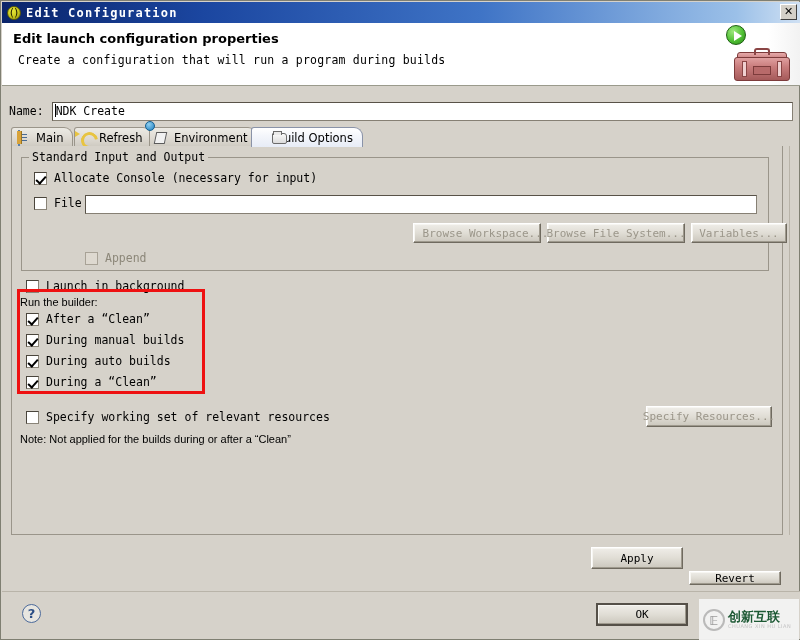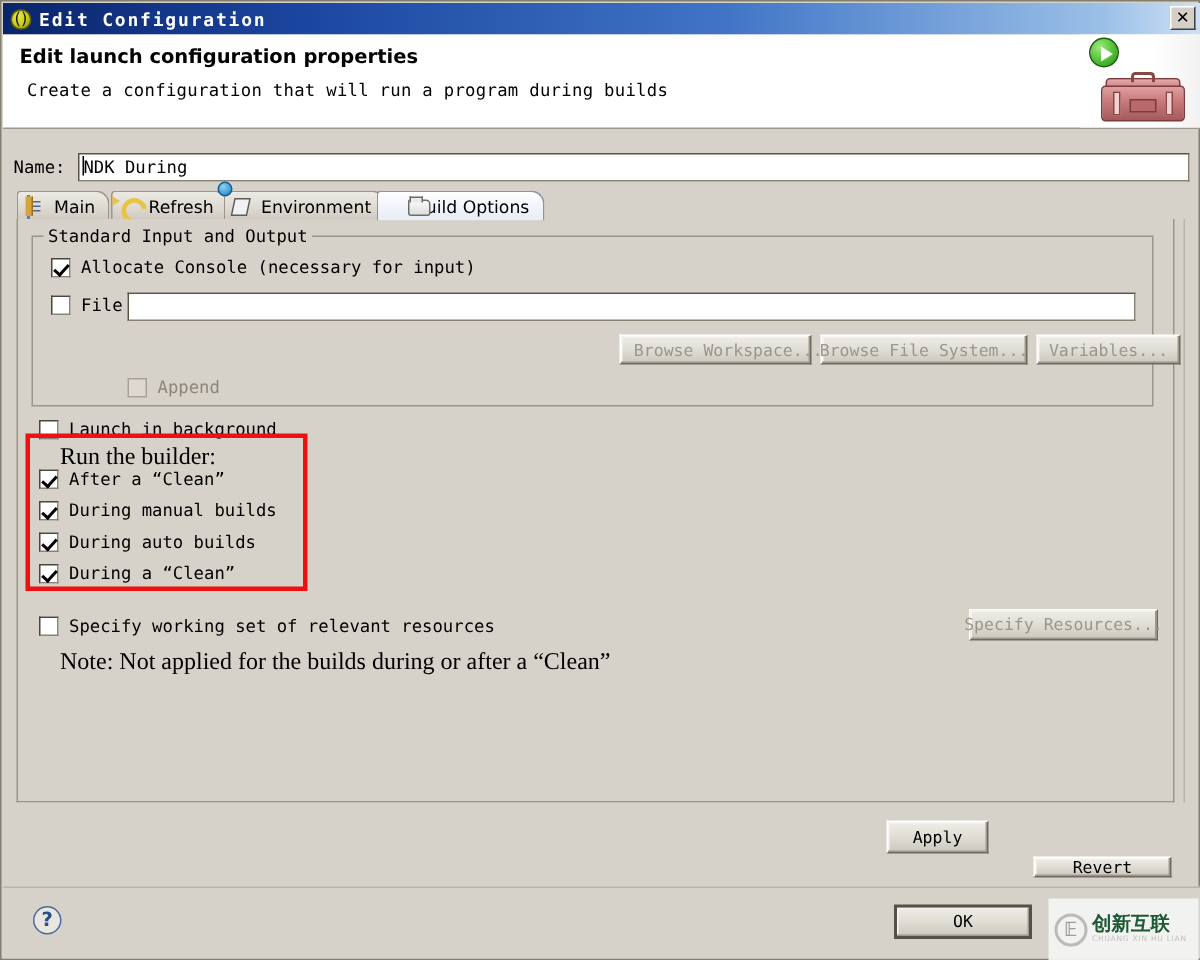--- a/index.html
+++ b/index.html
@@ -296,22 +296,22 @@
     text-align: center; white-space: nowrap;
     cursor: pointer;
     display: flex; align-items: center; justify-content: center;
     box-shadow: inset -1px -1px 0 #9e998d, inset 1px 1px 0 #f7f6f2;
   }
   .btn.disabled { color: #9b968a; cursor: default; }
   .btn.strong { border: 2px solid #555048; box-shadow: inset -1px -1px 0 #9e998d, inset 1px 1px 0 #f7f6f2; }
 
   .plaintext {
     position: absolute;
-    font-family: Liberation Serif, serif;
-    font-size: 16px; color: #000; white-space: nowrap; padding-left: 20px;
+    font-family: Liberation Sans, sans-serif;
+    font-size: 11px; color: #000; white-space: nowrap;
   }
 
   
   .redbox {
     position: absolute;
     border: 3px solid #ee1111;
     pointer-events: none;
   }
 
   
@@ -391,21 +391,21 @@
         <div class="clipL"></div>
         <div class="clipR"></div>
         <div class="latch"></div>
       </div>
       <div class="playbadge"></div>
     </div>
   </div>
 
   <div class="name-row">
     <span class="name-label">Name:</span>
-    <div class="name-input"><span class="caret"></span><span>NDK During</span></div>
+    <div class="name-input"><span class="caret"></span><span>NDK Create</span></div>
   </div>
 
   <div class="tabstrip">
     <div class="tab" style="left:0px;">
       <span class="tab-ico"><span class="ico-doc"></span></span>
       <span>Main</span>
     </div>
     <div class="tab" style="left:63px;">
       <span class="tab-ico"><span class="ico-refresh"></span></span>
       <span>Refresh</span>
@@ -477,21 +477,21 @@
       <span>Specify working set of relevant resources</span>
     </div>
     <div class="btn disabled" style="left:634px; top:260px; width:126px; height:21px;">Specify Resources...</div>
 
     <div class="plaintext" style="left:8px; top:287px;">Note: Not applied for the builds during or after a “Clean”</div>
   </div>
 
   <div class="edge-right"></div>
 
   <div class="btnbar">
-    <div class="btn" style="left:580px; top:12px; width:68px; height:22px;">Apply</div>
+    <div class="btn" style="left:580px; top:12px; width:92px; height:22px;">Apply</div>
     <div class="btn" style="left:678px; top:12px; width:92px; height:14px;margin-top:24px;">Revert</div>
   </div>
 
   <div class="footer">
     <div class="help-icon">?</div>
     <div class="btn strong" style="left:594px; top:11px; width:92px; height:23px;">OK</div>
   </div>
 
   <div class="watermark">
     <div class="wm-logo">𝔼</div>

